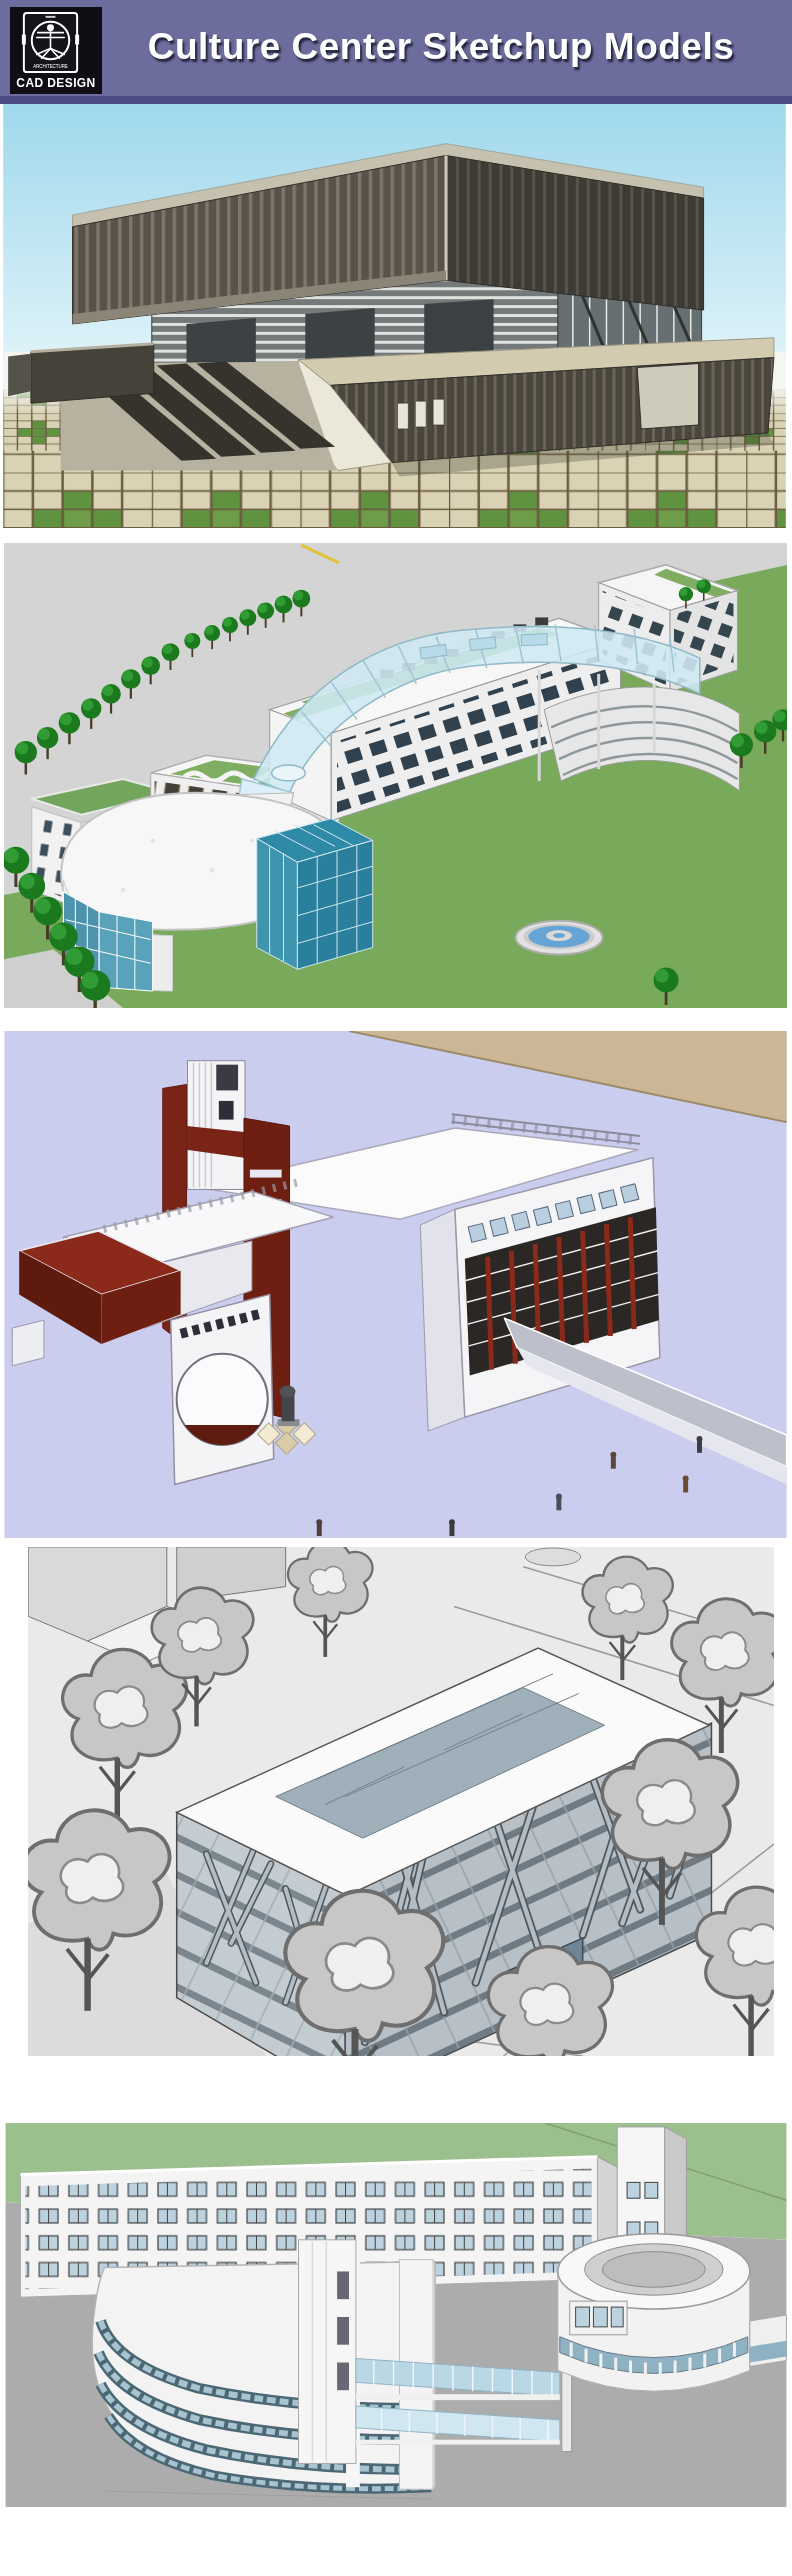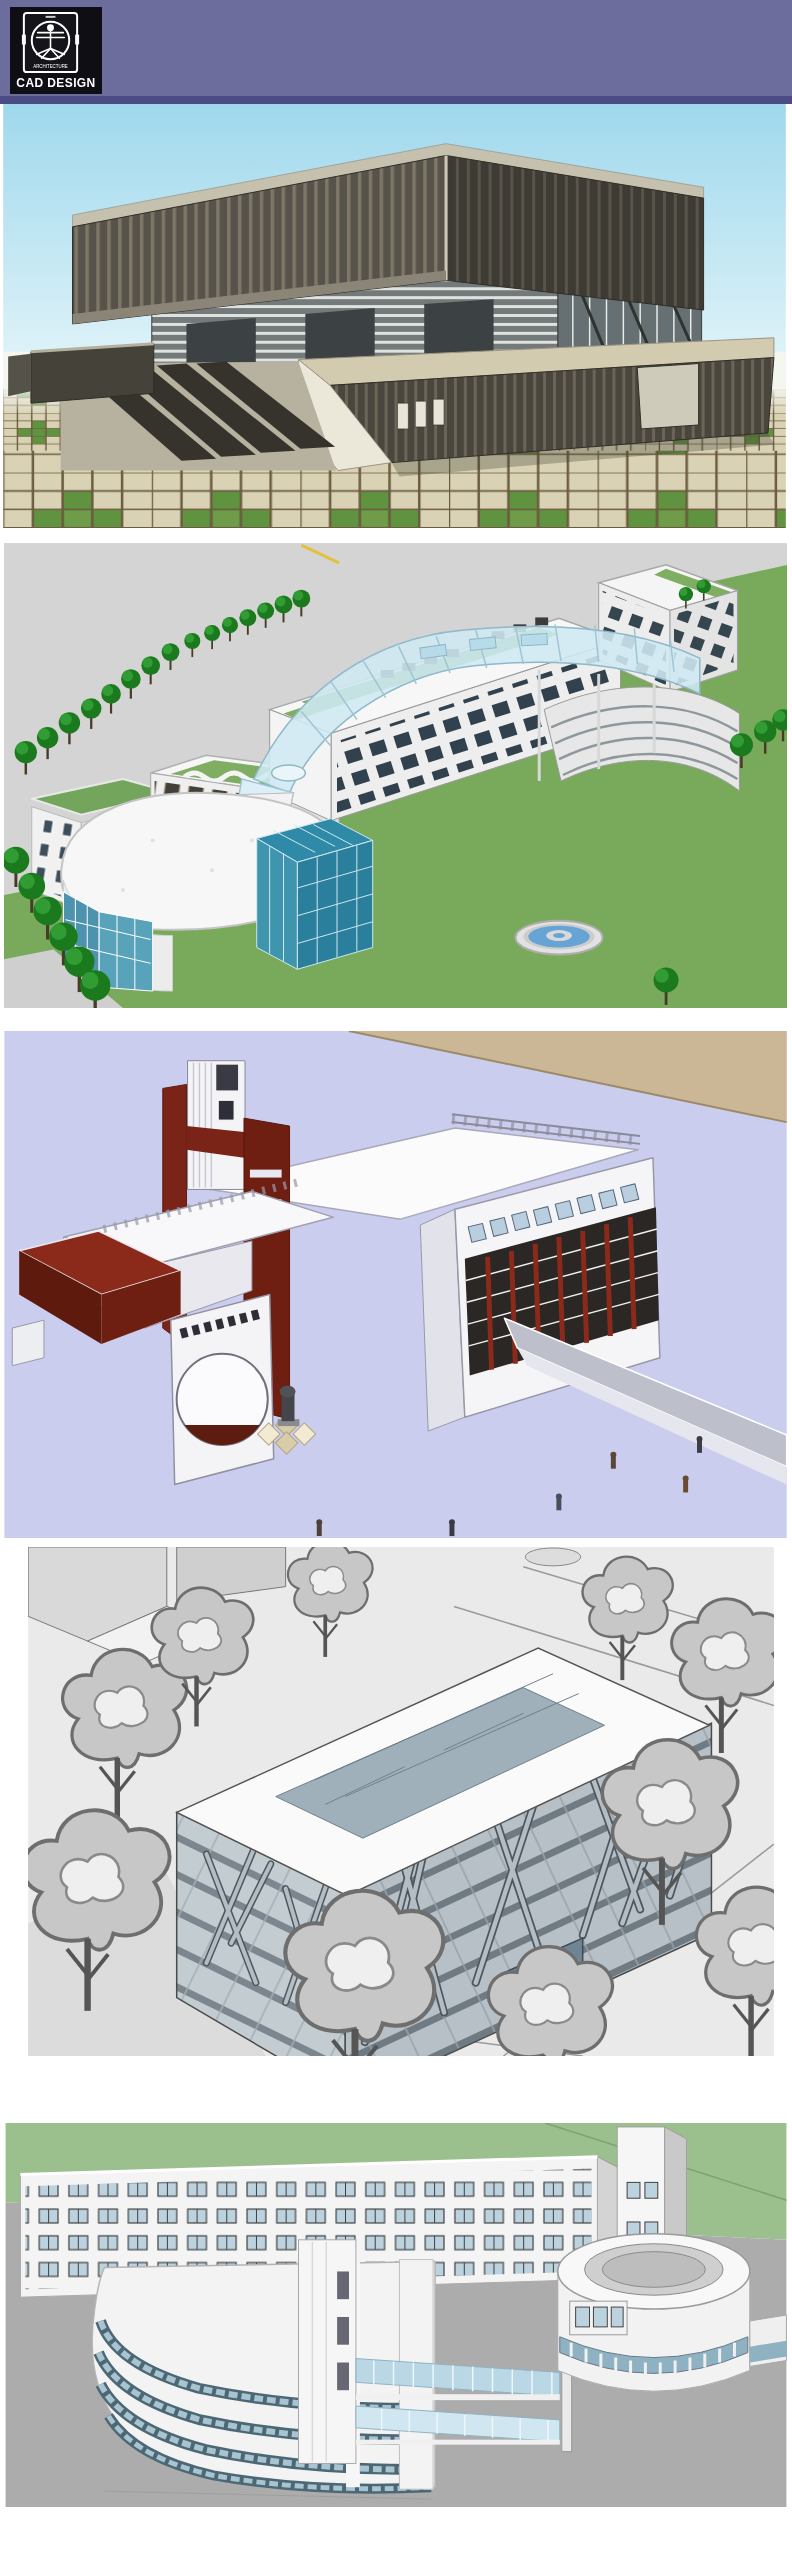--- a/index.html
+++ b/index.html
@@ -41,20 +41,21 @@
           <line x1="28" y1="26" x2="54" y2="26"></line>
           <line x1="41" y1="42" x2="32" y2="52"></line>
           <line x1="41" y1="42" x2="50" y2="52"></line>
           <line x1="41" y1="42" x2="27" y2="48"></line>
           <line x1="41" y1="42" x2="55" y2="48"></line>
         </g>
         <text x="41" y="62" text-anchor="middle" font-size="4.5" fill="#ffffff">ARCHITECTURE</text>
       </svg>
       <div class="logo-text">CAD DESIGN</div>
     </div>
+    <div class="page-title">Culture Center Sketchup Models</div>
   </div>
   <div class="header-strip"></div>
 
   <div class="panel" id="p1">
   <svg width="783" height="424" viewBox="0 0 790 428">
     <defs>
       <linearGradient id="sky1g" x1="0" y1="0" x2="0" y2="1">
         <stop offset="0" stop-color="#9fd8ec"></stop>
             <stop offset="1" stop-color="#e9f7fb"></stop>
       </linearGradient>

